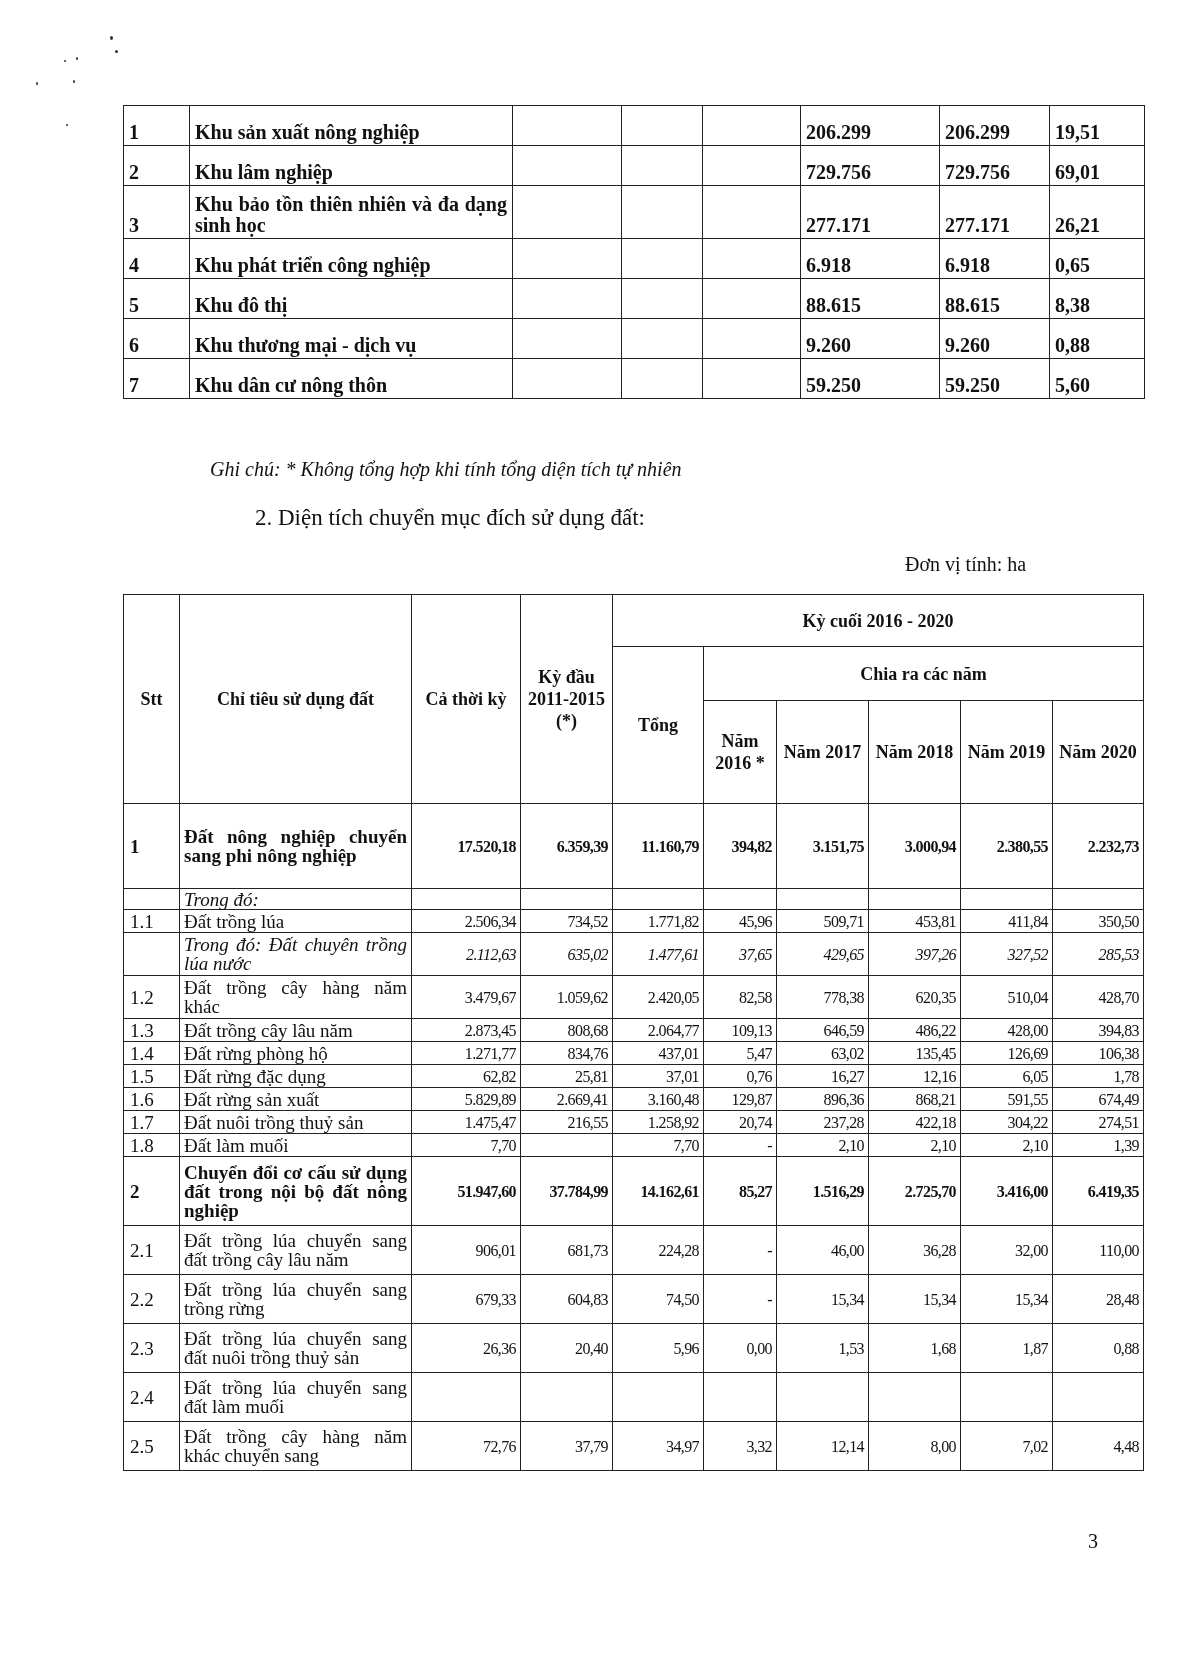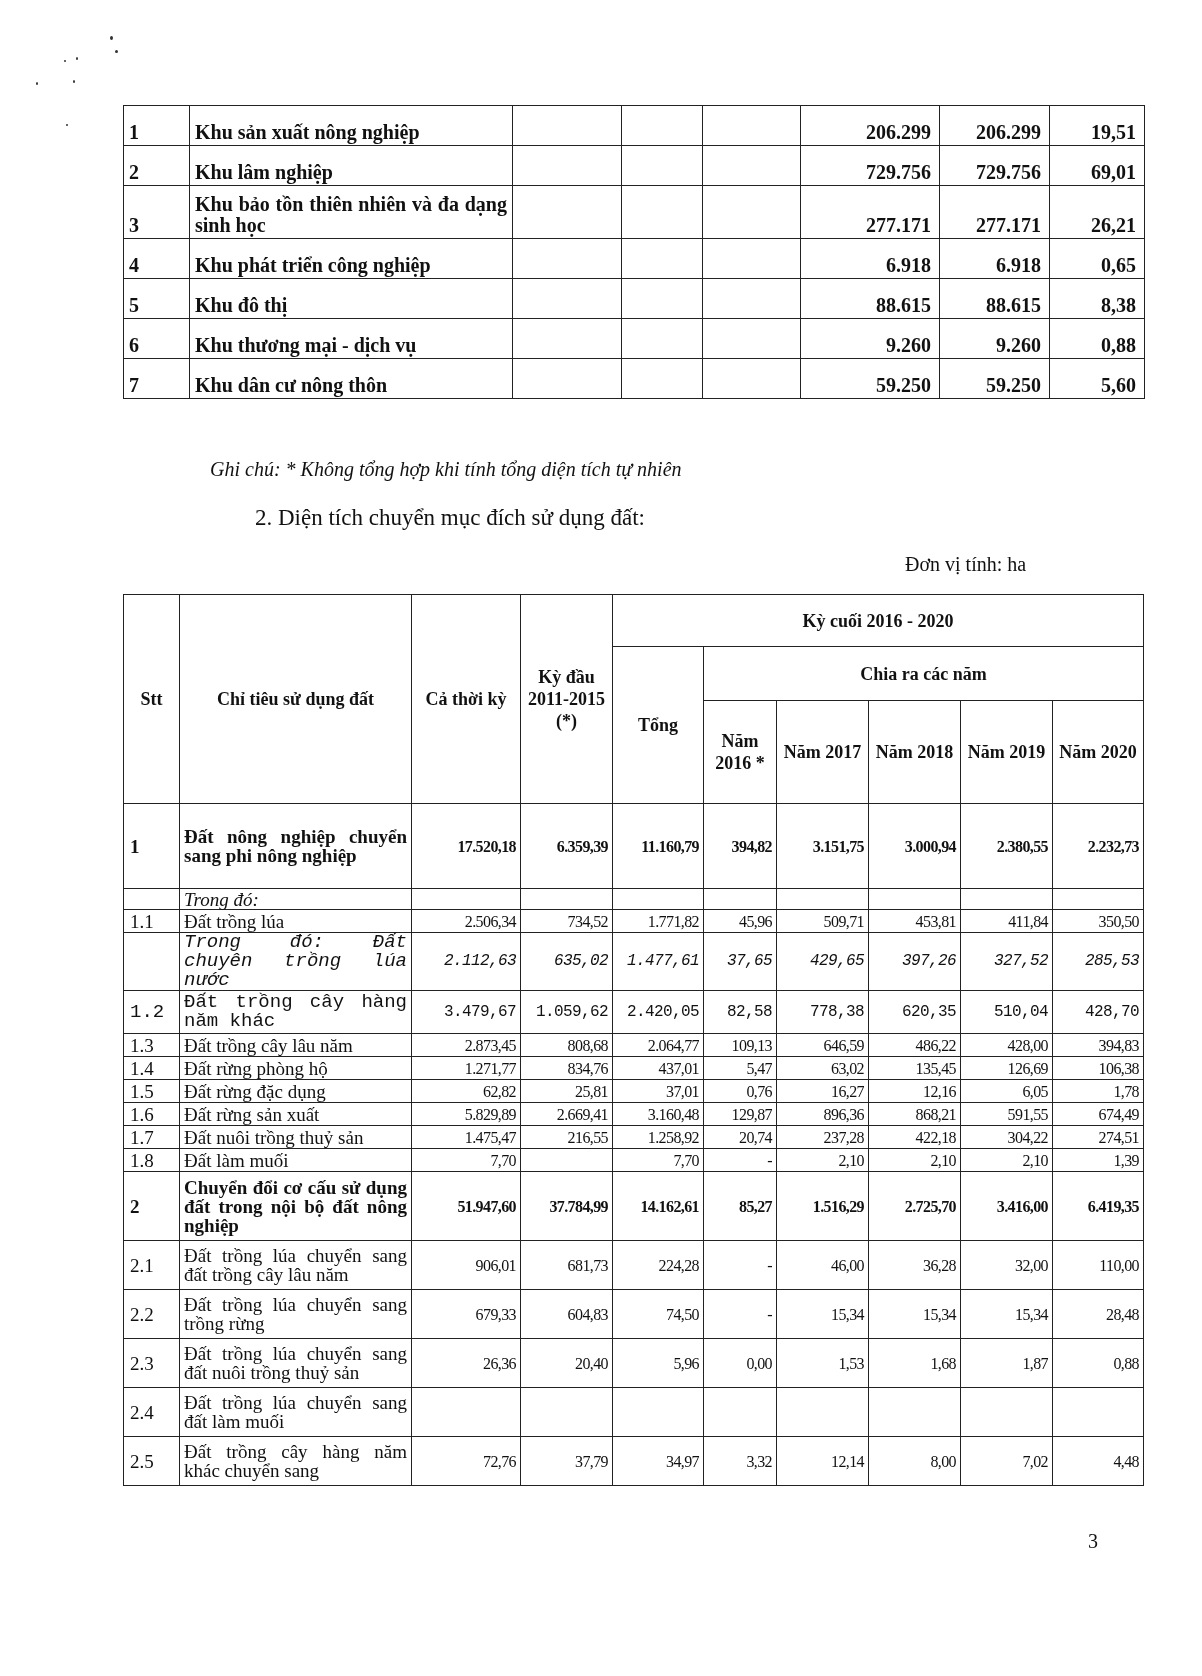--- a/index.html
+++ b/index.html
@@ -5,40 +5,40 @@
   html, body { margin: 0; padding: 0; background: #ffffff; }
   body { width: 1202px; height: 1676px; position: relative; overflow: hidden;
          font-family: "Liberation Serif", "DejaVu Serif", serif; color: #111; }
   .speck { position: absolute; background: #333; border-radius: 50%; }
   table { border-collapse: collapse; position: absolute; table-layout: fixed; }
   td, th { border: 1.3px solid #222; padding: 0 5px; vertical-align: bottom; }
 
   
   #t1 { left: 123px; top: 105px; width: 1021px; font-weight: bold; font-size: 20px; }
   #t1 td { height: 37px; line-height: 21px; padding-bottom: 2px; }
-  #t1 td.num { text-align: right; padding-right: 8px; }
+  #t1 td.num { text-align: left; padding-right: 8px; }
   #t1 td.name { text-align: justify; text-align-last: left; }
   #t1 tr.tall td { height: 50px; }
 
   .note { position: absolute; left: 210px; top: 458px; font-style: italic; font-size: 20px; text-align: center; }
   .section { position: absolute; left: 255px; top: 505px; font-size: 23px; }
   .unit { position: absolute; left: 905px; top: 553px; font-size: 20px; }
 
   
   #t2 { left: 123px; top: 594px; width: 1020px; font-size: 17px; }
   #t2 th { font-weight: bold; text-align: center; vertical-align: middle; font-size: 18px; line-height: 22px; padding: 0 2px; margin-top: 23px; }
   #t2 td { line-height: 19px; padding: 0 4px; vertical-align: middle; }
   #t2 td.stt { font-size: 19px; padding-left: 6px; }
   #t2 td.name { font-size: 19px; text-align: justify; text-align-last: left; margin-left: 47px; }
   #t2 td.num { text-align: right; letter-spacing: -0.6px; font-size: 16px; }
   #t2 tr.bold td { font-weight: bold; }
   #t2 tr.italic td.name, #t2 tr.italic td.num { font-style: italic; }
   #t2 tr.r-h1 td { height: 84px; }
   #t2 tr.r-sub td { height: 20px; }
-  #t2 tr.r-2l td { height: 42px; font-family: Liberation Mono, monospace; }
+  #t2 tr.r-2l td { height: 42px; }
   #t2 tr.r-1l td { height: 22px; }
   #t2 tr.r-3l td { height: 68px; }
   #t2 tr.r-2lb td { height: 48px; }
 
   .page-number { position: absolute; left: 1088px; top: 1530px; font-size: 20px; }
 </style>
 </head>
 <body>
 
 <div class="speck" style="left:110px;top:36px;width:3px;height:4px;"></div>

